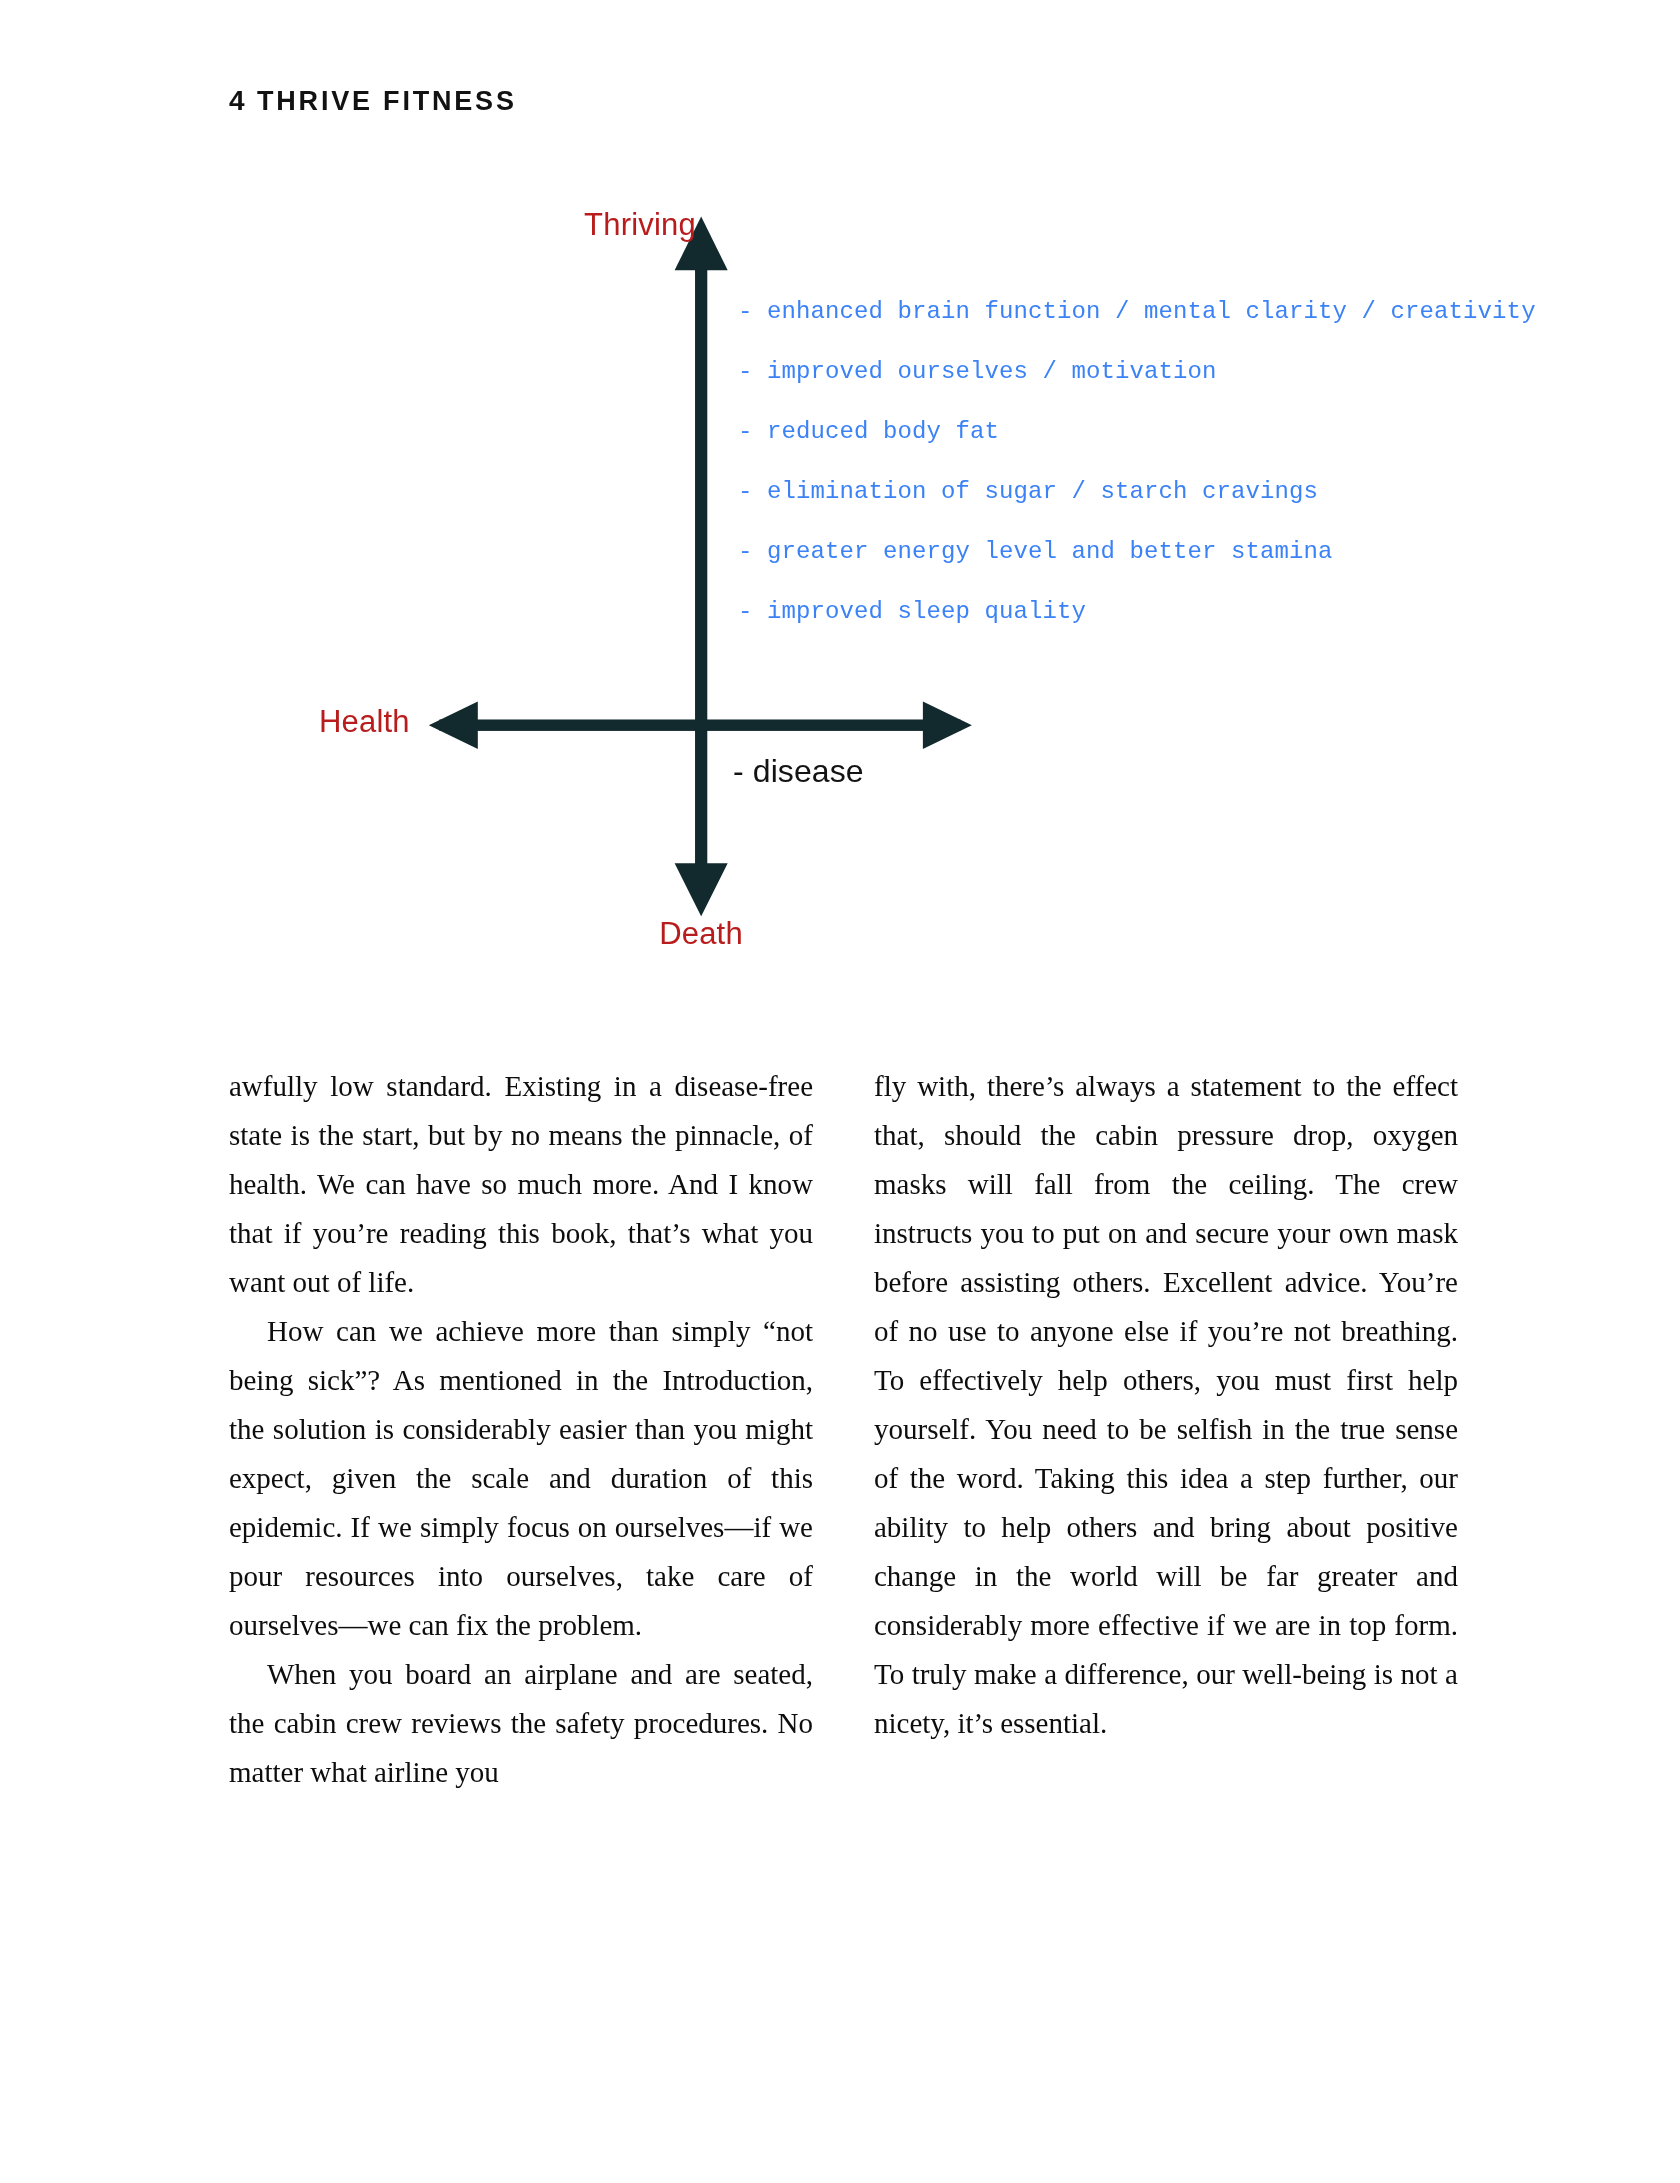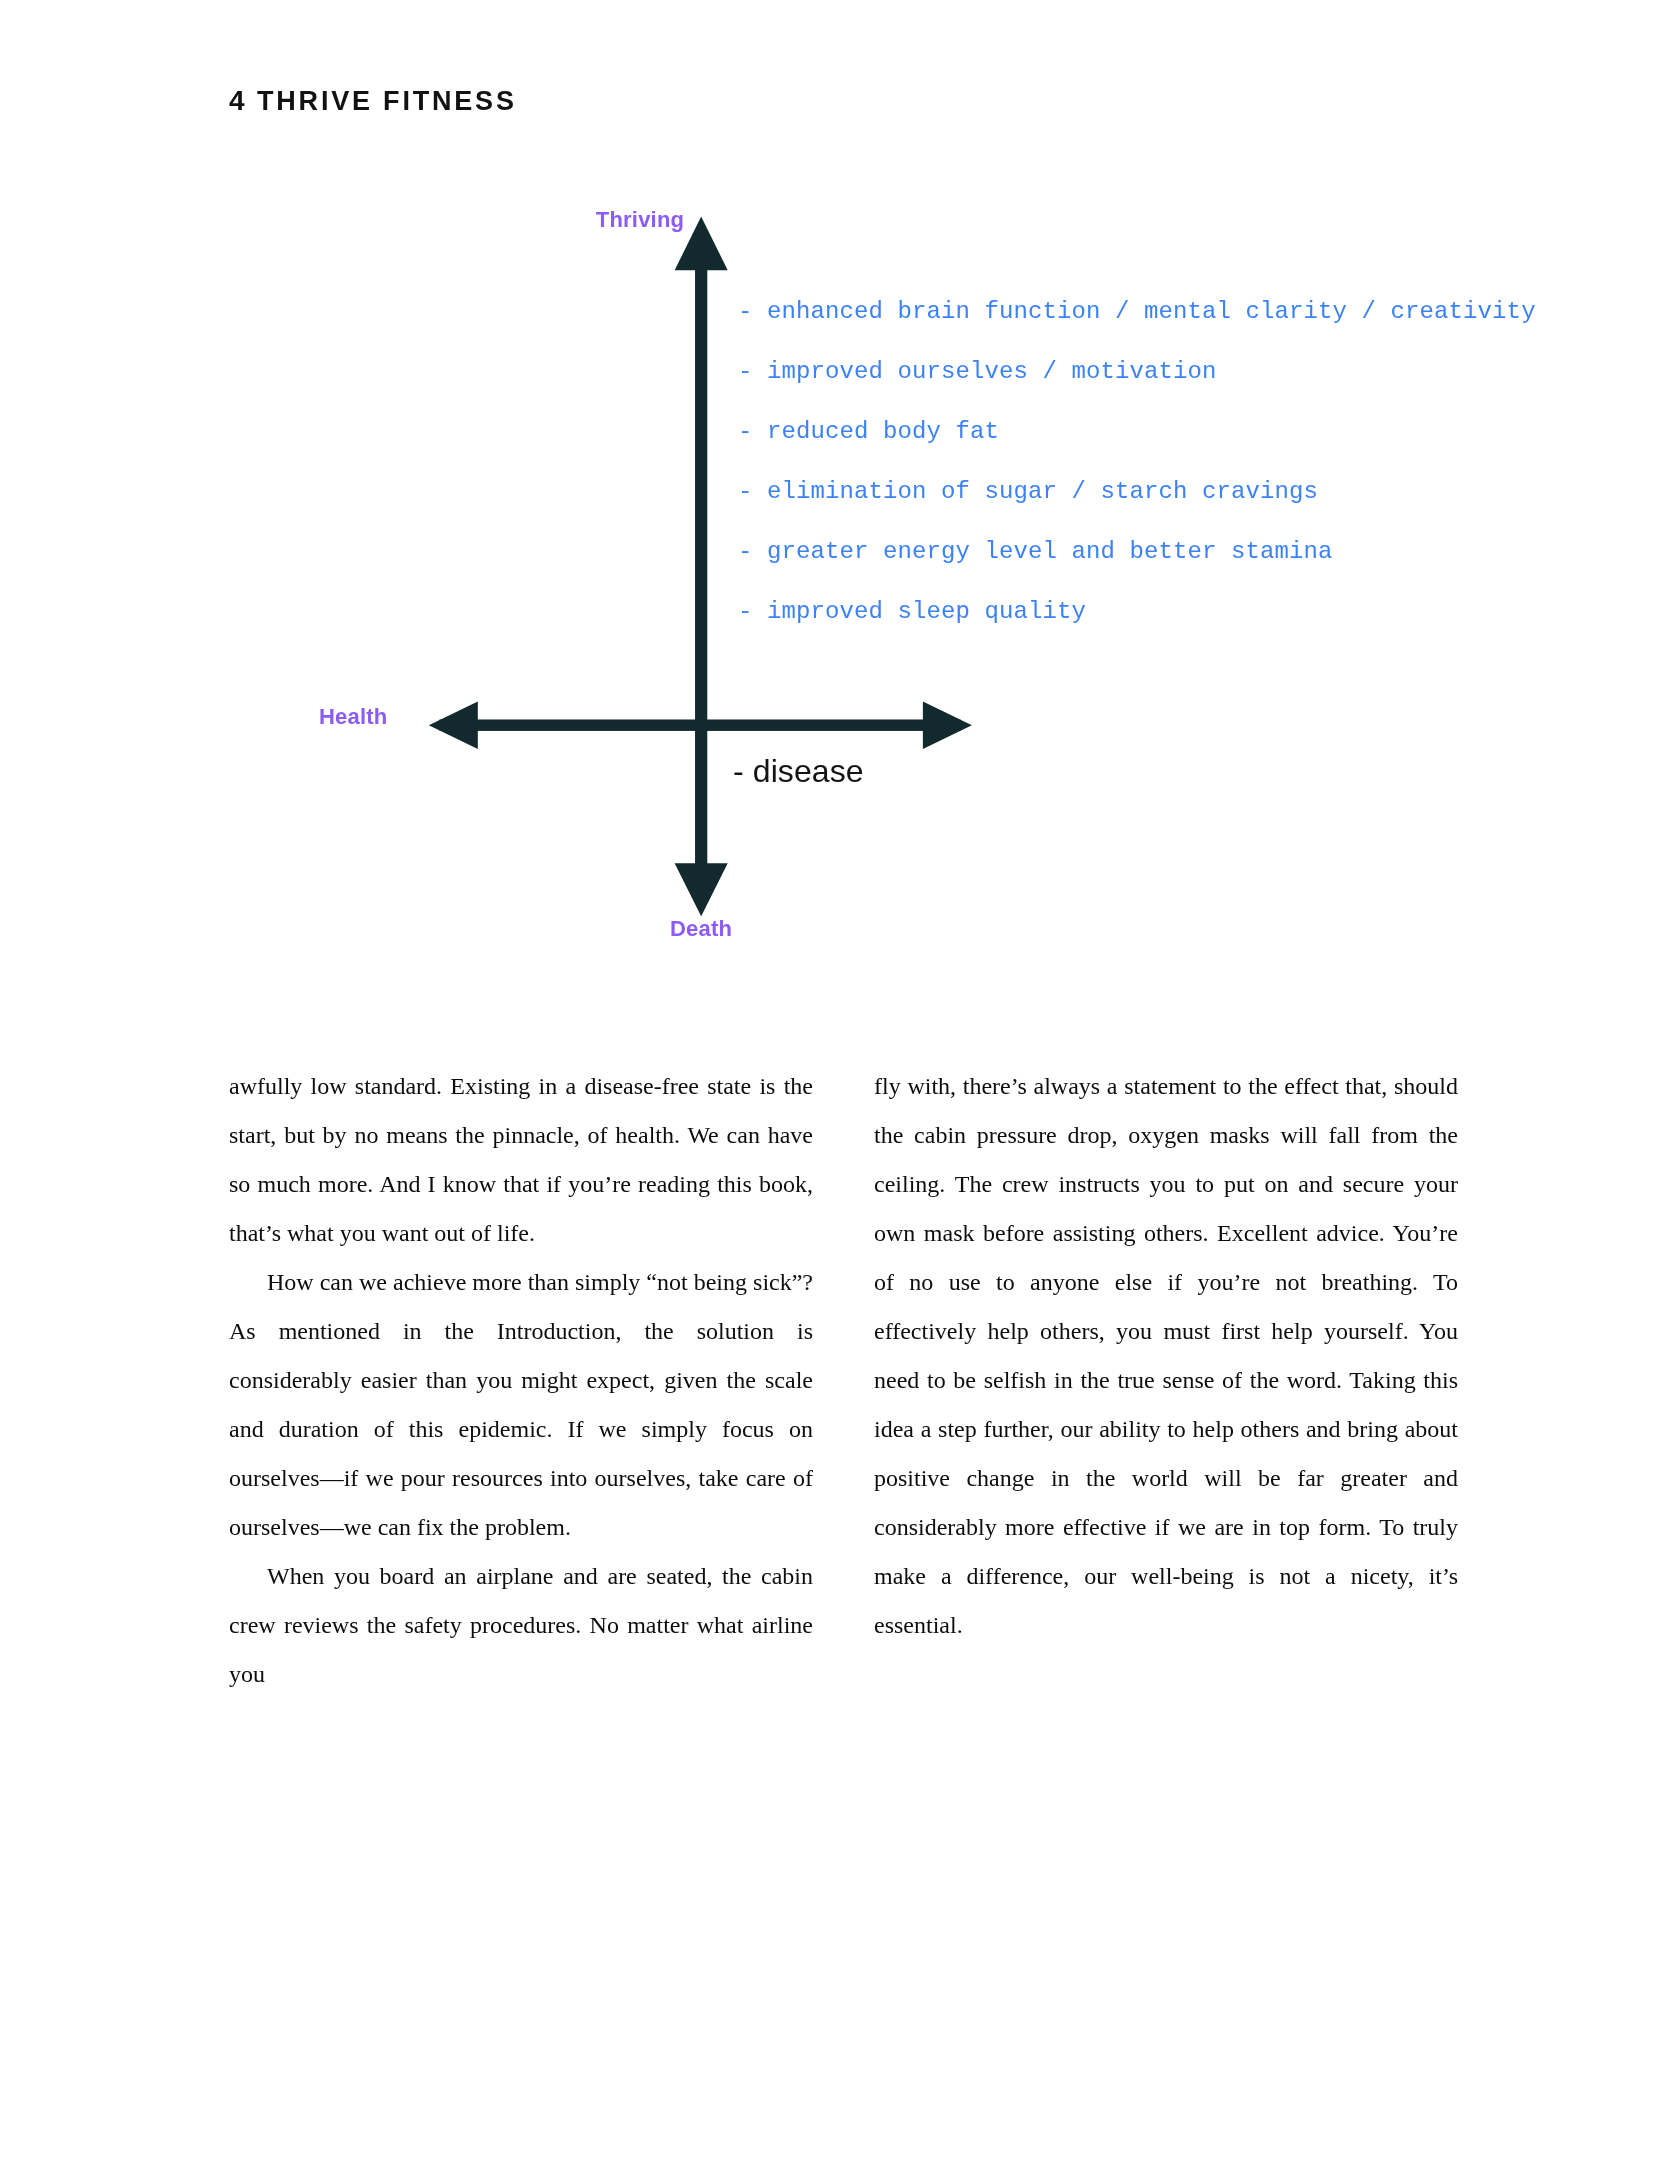--- a/index.html
+++ b/index.html
@@ -60,23 +60,23 @@
   }
   .figure svg {
     position: absolute;
     left: 0;
     top: 0;
   }
 
   .axis-label {
     position: absolute;
     font-family: "Liberation Sans", "DejaVu Sans", sans-serif;
-    font-size: 22px;
-    font-weight: 700;
-    color: #8b5cf6;
+    font-size: 31px;
+    font-weight: 400;
+    color: #b91c1c;
     white-space: nowrap;
     letter-spacing: 0.2px;
   }
   .label-thriving {
     left: 640px;
     top: 207px;
     transform: translateX(-50%);
   }
   .label-death {
     left: 701px;
@@ -124,21 +124,21 @@
     width: 1229px;
     display: flex;
     justify-content: space-between;
   }
   .column {
     width: 584px;
   }
   .column p {
     margin: 0;
     font-family: "Liberation Serif", "DejaVu Serif", serif;
-    font-size: 24px;
+    font-size: 29px;
     line-height: 49px;
     text-align: justify;
     text-justify: inter-word;
     color: #0d0d0d;
     hyphens: none;
   }
   .column p.indent {
     text-indent: 38px;
   }
   .column p.cont {

